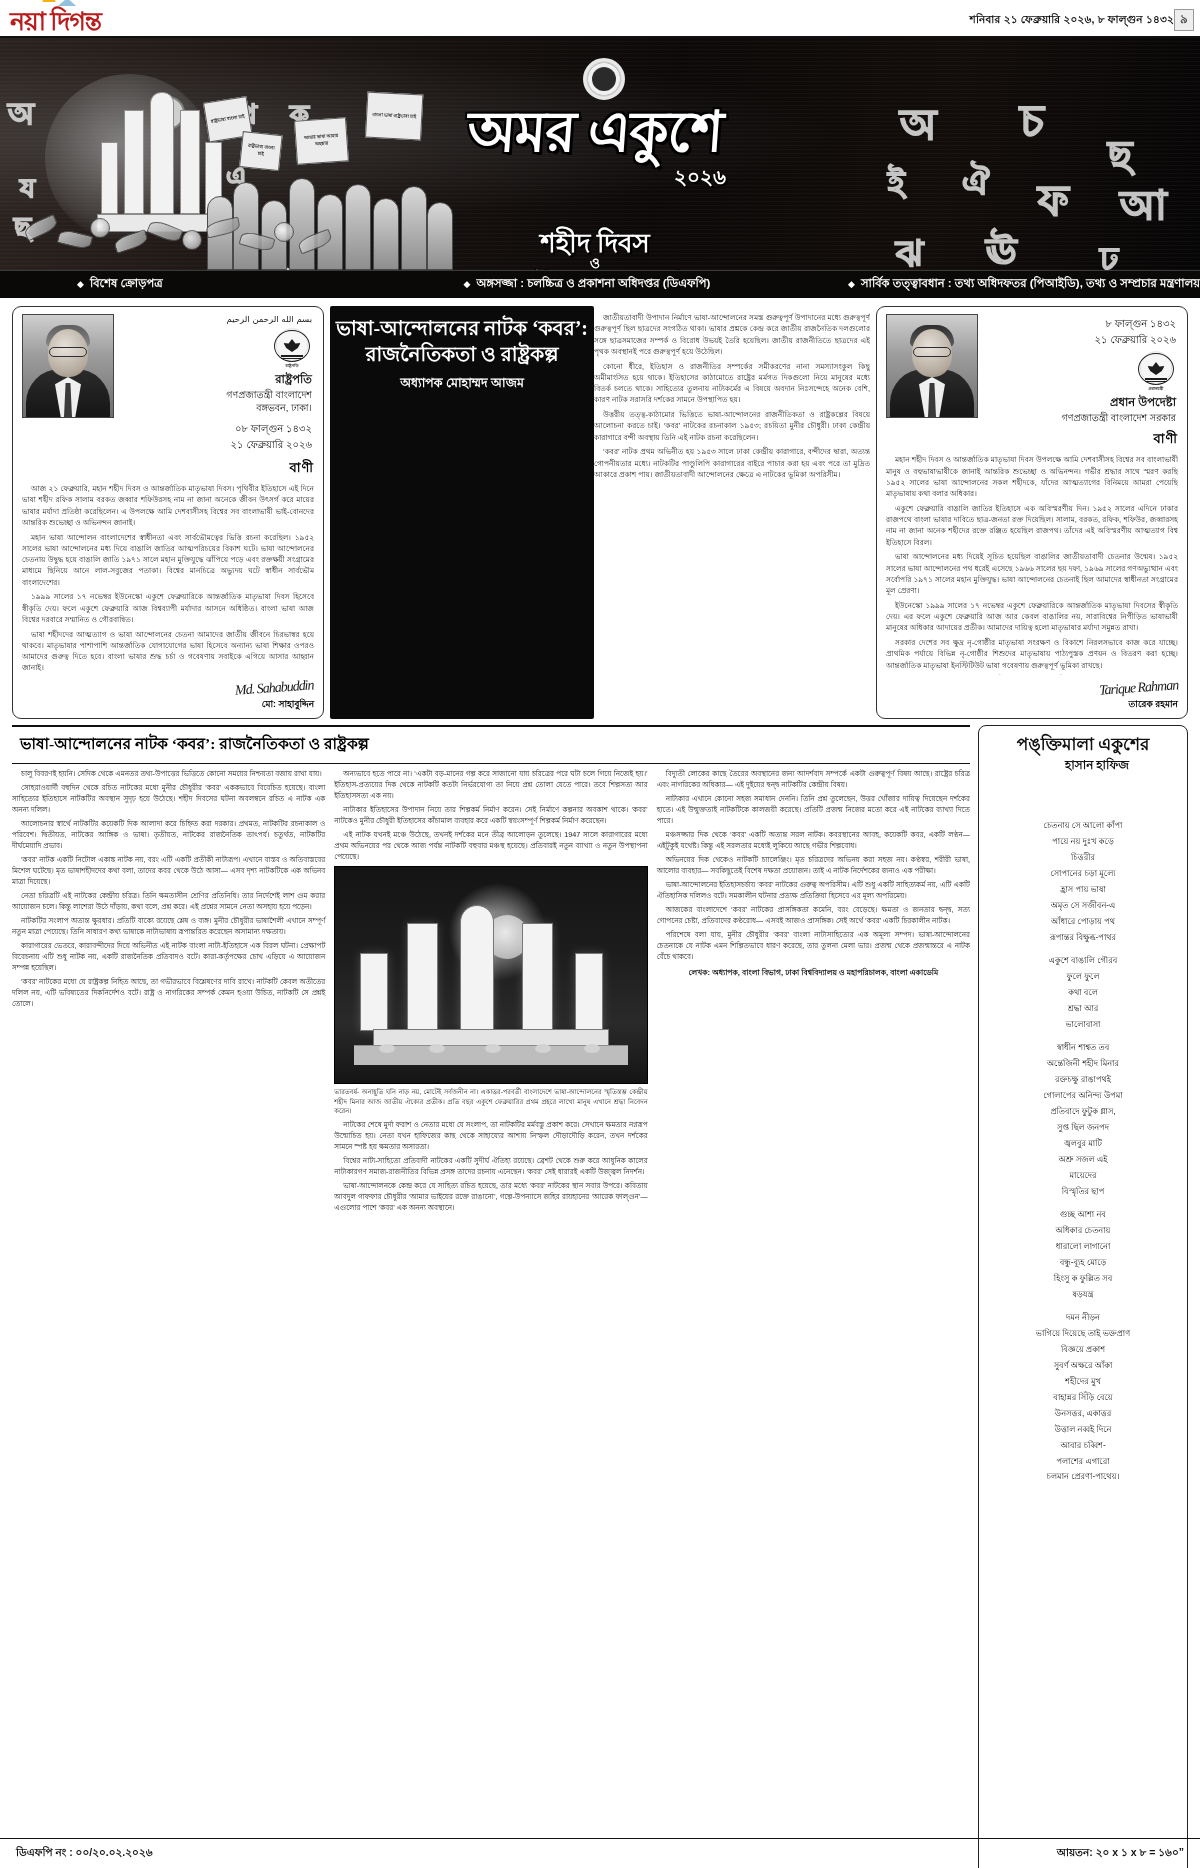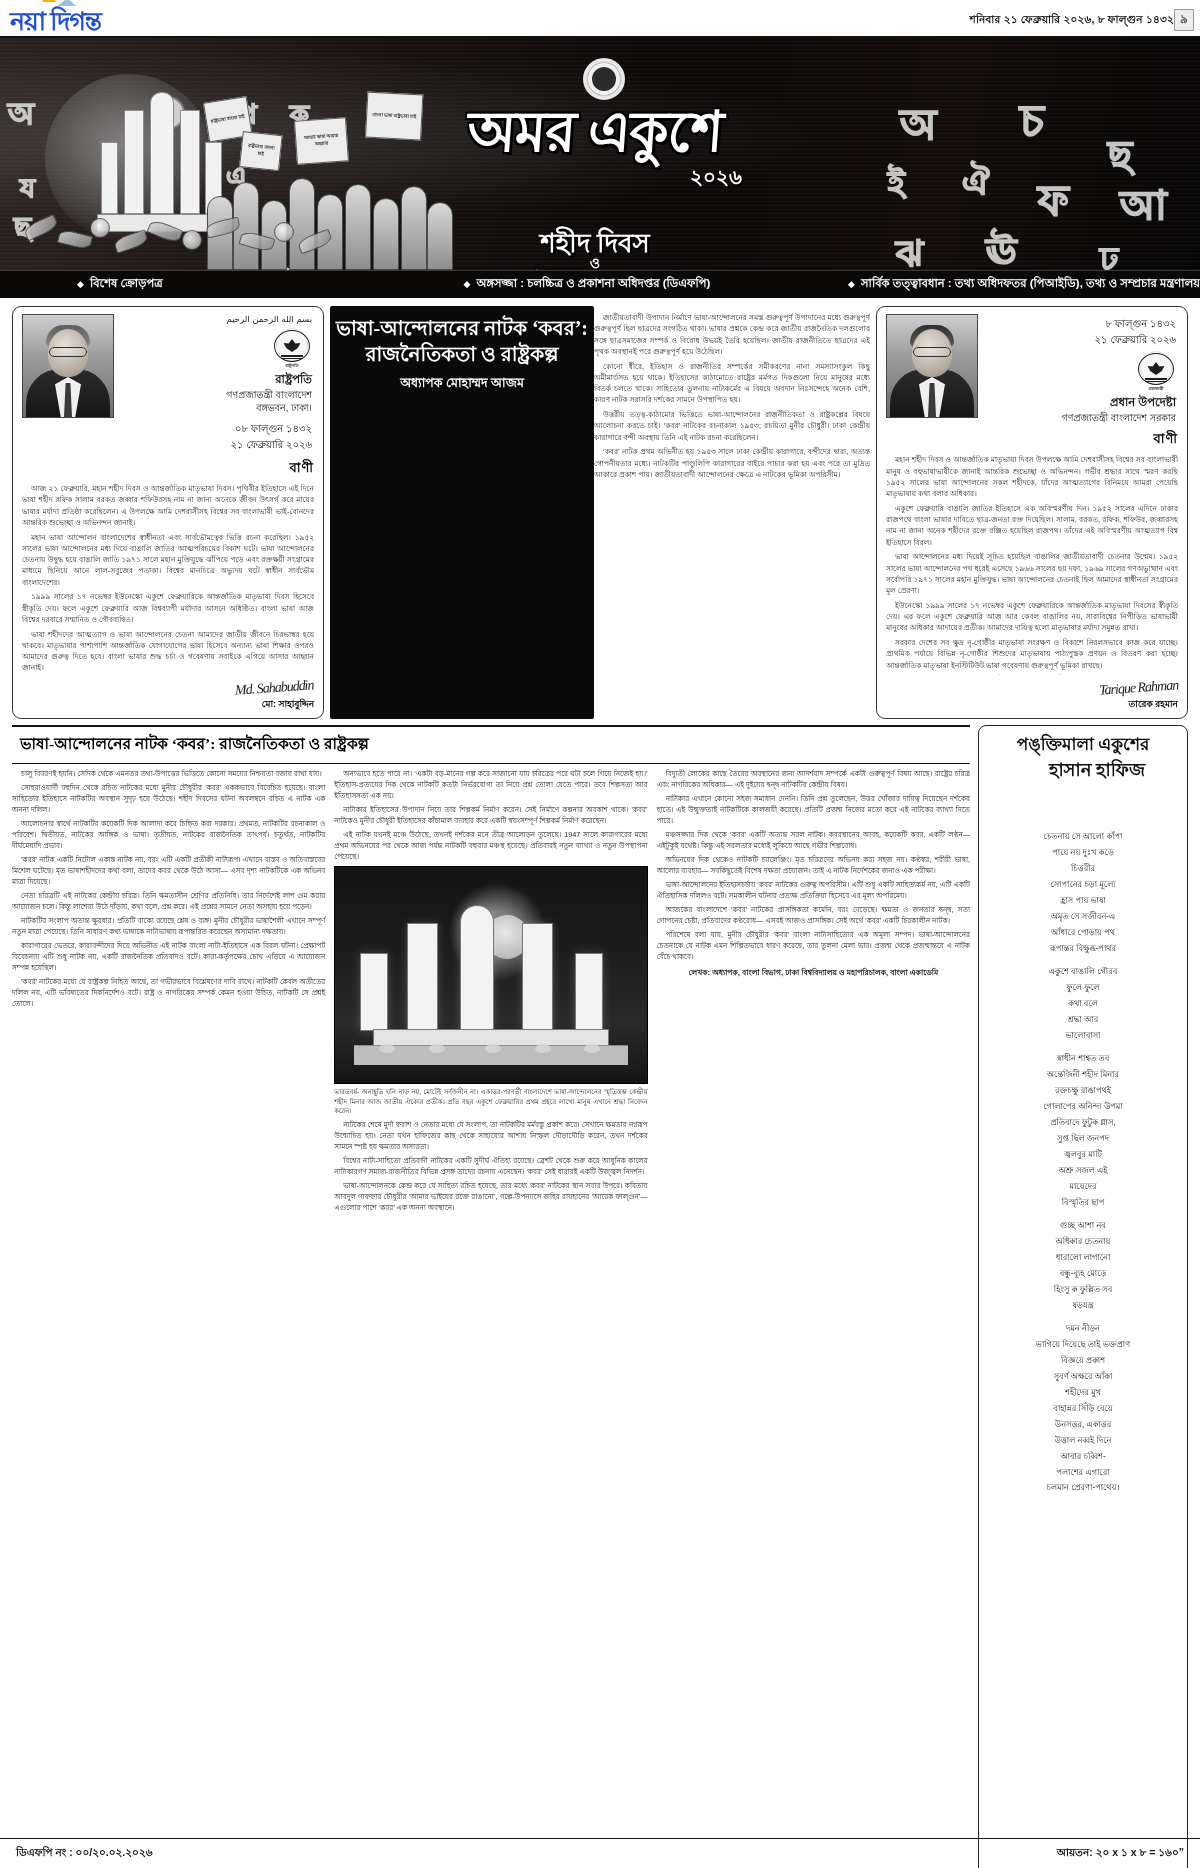--- a/index.html
+++ b/index.html
@@ -12,21 +12,21 @@
   .page { position: relative; width: 1200px; height: 1868px; background:#fff; }
 
   
   .masthead {
     height: 38px; display:flex; align-items:flex-end; justify-content:space-between;
     padding: 0 6px 2px 10px; border-bottom: 2px solid #111;
   }
   .logo-wrap { display:flex; align-items:flex-end; gap:2px; }
   .logo-text {
     font-family:"Liberation Serif", serif; font-weight:bold;
-    font-size:25px; letter-spacing:-1px; color:#1d4ed8; line-height:1;
+    font-size:25px; letter-spacing:-1px; color:#b91c1c; line-height:1;
     position:relative;
   }
   .logo-sun {
     position:absolute; left:42px; top:-7px; width:14px; height:9px;
     background: radial-gradient(circle at 50% 100%, #f7b21a 0%, #f7b21a 55%, rgba(247,178,26,0) 60%);
     border-radius: 7px 7px 0 0;
   }
   .logo-hill {
     position:absolute; left:58px; top:-2px; width:26px; height:8px;
     background:#7fb6d9; clip-path: polygon(0% 100%, 35% 0%, 70% 100%);
@@ -112,21 +112,21 @@
     background:radial-gradient(circle at 50% 55%, #2a2a2a 0 62%, #5d5d5d 100%);
   }
   .amar-ekushe {
     position:absolute; left:430px; top:70px; width:330px; text-align:center;
     color:#fff; font-family:"Liberation Serif", serif; font-weight:bold;
     font-size:56px; line-height:.88; letter-spacing:-1px;
     text-shadow: 0 0 2px #000, 3px 3px 0 #000, -2px -2px 0 #000, 2px -2px 0 #000, -2px 2px 0 #000;
     transform: skewX(-4deg);
   }
   .year-2026 {
-    position:absolute; left:690px; top:124px; color:#fff; font-weight:bold;
+    position:absolute; left:674px; top:124px; color:#fff; font-weight:bold;
     font-size:20px; text-shadow: 2px 2px 0 #000;
   }
   .shaheed-line {
     position:absolute; left:380px; top:185px; width:430px; text-align:center;
     color:#fff; font-family:"Liberation Serif", serif; font-weight:bold; font-size:26px;
     text-shadow: 2px 2px 0 #000, -1px -1px 0 #000;
   }
   .o-line {
     position:absolute; left:380px; top:214px; width:430px; text-align:center;
     color:#fff; font-weight:bold; font-size:14px; text-shadow:1px 1px 0 #000;
@@ -290,21 +290,21 @@
   
   .poem {
     width:210px; border:1.5px solid #222; border-radius:8px; padding:8px 6px 10px;
     display:flex; flex-direction:column; align-items:center; overflow:hidden;
   }
   .poem-title {
     font-family:"Liberation Serif", serif; font-weight:bold; font-size:17px;
     text-align:center; line-height:1.3; color:#111;
   }
   .poem-author {
-    font-family:"Liberation Serif", serif; font-weight:bold; font-size:18px;
+    font-family:"Liberation Serif", serif; font-weight:bold; font-size:12px;
     text-align:right; color:#111; margin-bottom:6px;margin-left:28px;
   }
   .poem-body { text-align:center; font-size:8.2px; line-height:1.95; color:#1a1a1a;margin-top:36px; }
   .poem-body .stanza { margin-bottom:7px; }
 
   
   .footer {
     position:absolute; left:0; bottom:0; width:1200px; height:30px;
     border-top:1.5px solid #111; display:flex; align-items:center;
     justify-content:space-between; padding:0 16px;

